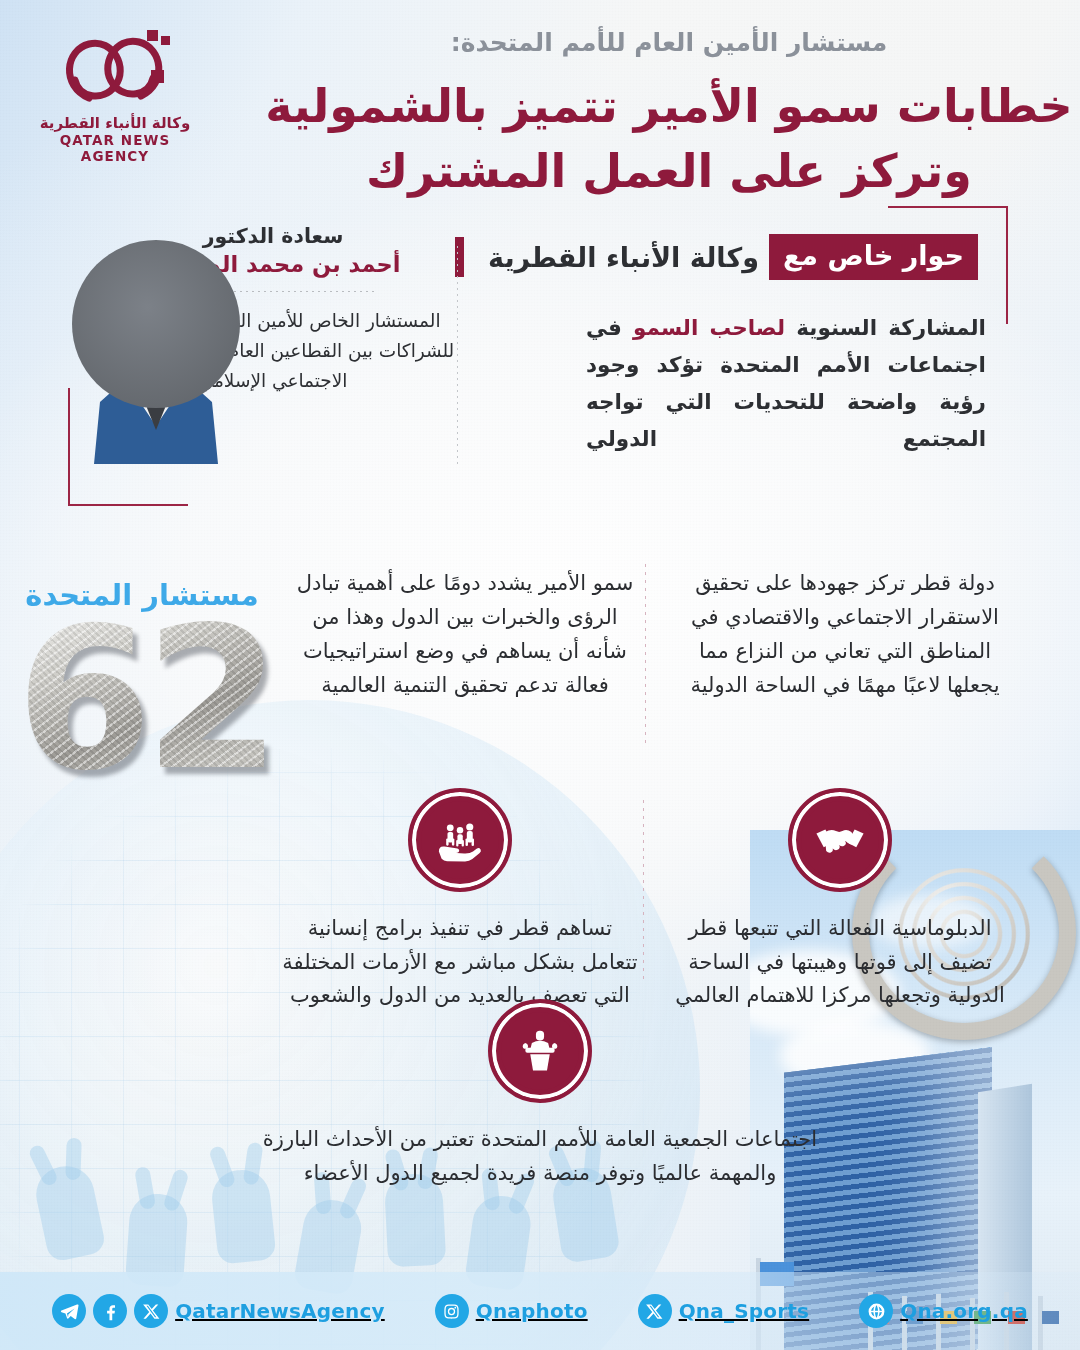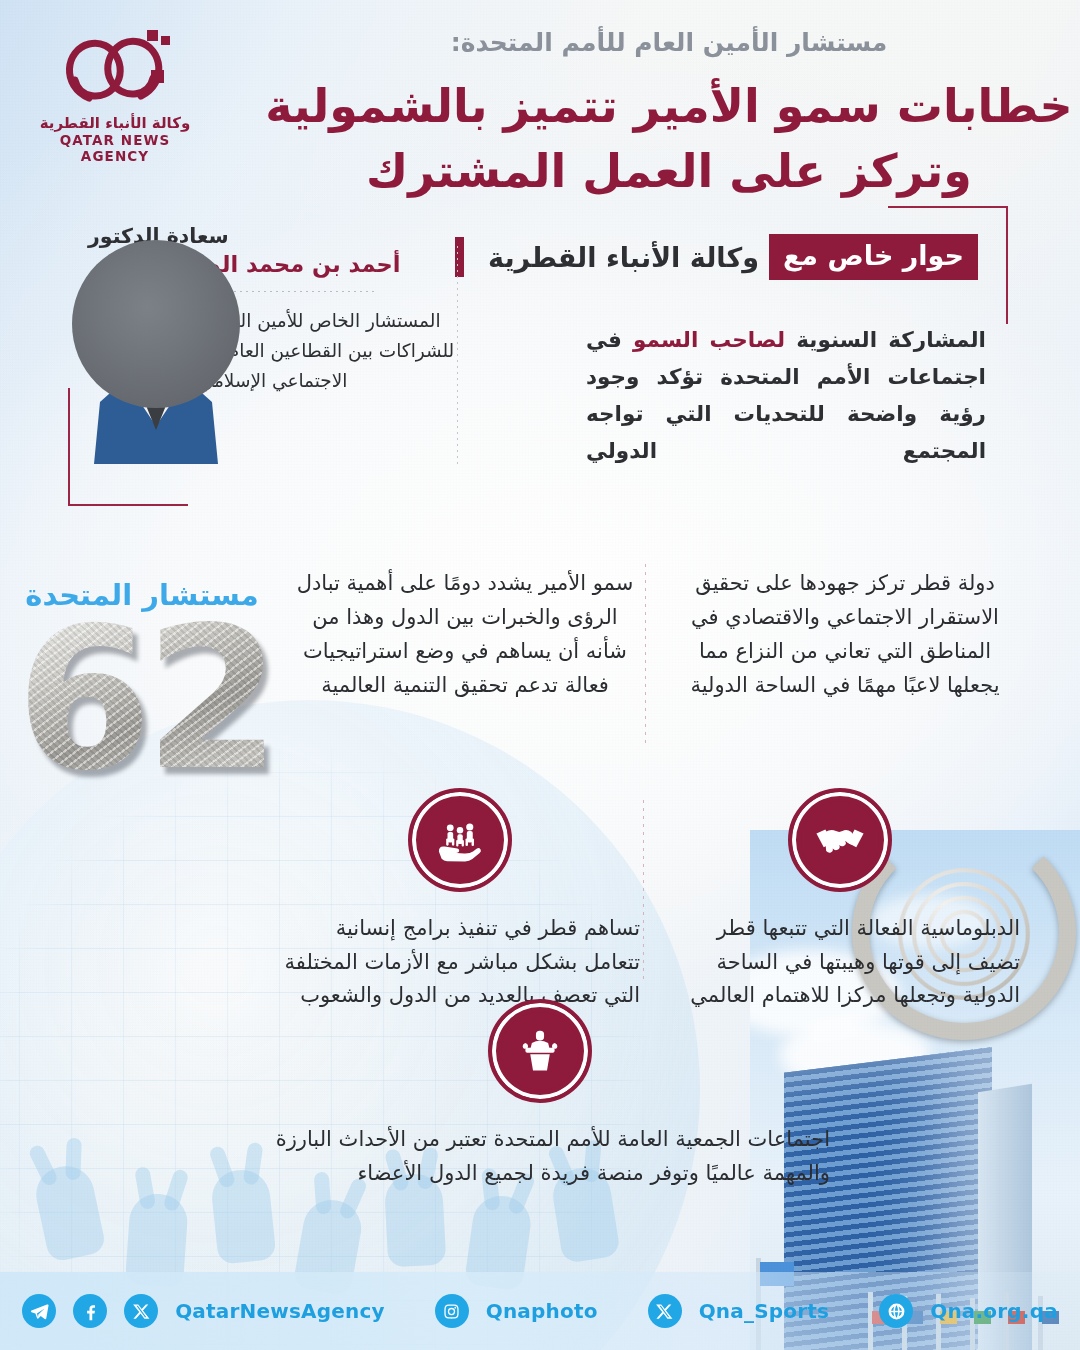--- a/index.html
+++ b/index.html
@@ -116,29 +116,29 @@
   .corner-tr{ position:absolute; top:0; right:0; width:120px; height:118px;
               border-top:2px solid #9c2545; border-right:2px solid #9c2545; }
   .corner-bl{ position:absolute; bottom:0; left:0; width:120px; height:118px;
               border-bottom:2px solid #9c2545; border-left:2px solid #9c2545; }
   .tag{ position:absolute; top:28px; right:30px; display:flex; align-items:center; gap:0; direction:rtl; }
   .tag-bar{ width:9px; height:40px; background:#8e1a3c; margin-right:14px; order:3; }
   .tag-plain{ font-size:27px; font-weight:bold; color:#2d2f33; padding:0 10px; order:2; }
   .tag-box{ font-size:27px; font-weight:bold; color:#ffffff; background:#8e1a3c;
             padding:6px 14px 9px; order:1; }
   .quote{
-    position:absolute; top:116px; right:22px; width:400px;
+    position:absolute; top:104px; right:22px; width:400px;
     text-align:justify; text-align-last:justify;
     font-size:21.5px; font-weight:bold; color:#2d2f33; line-height:1.72;
   }
   .quote b{ color:#8e1a3c; font-weight:bold; }
   .vsep{ position:absolute; top:40px; left:389px; width:1px; height:218px;
          background:repeating-linear-gradient(180deg,#c3c6ca 0 2px,transparent 2px 6px); }
   .person{ position:absolute; top:18px; left:20px; width:370px; }
-  .p-name-sm{ font-size:20.5px; font-weight:bold; color:#2d2f33; text-align:left; }
+  .p-name-sm{ font-size:20.5px; font-weight:bold; color:#2d2f33; text-align:center; }
   .p-name-lg{ font-size:22.5px; font-weight:bold; color:#8e1a3c; text-align:center; margin-top:3px; }
   .dotline{ margin:14px auto 14px; width:210px; height:1px;
             background:repeating-linear-gradient(90deg,#b9bcc0 0 2px,transparent 2px 6px); }
   .p-role{ font-size:18.5px; color:#2d2f33; text-align:center; line-height:1.62; }
   .portrait{ position:absolute; top:10px; left:-8px; width:192px; height:248px; }
   .portrait-disc{ position:absolute; left:12px; top:24px; width:168px; height:168px;
                   border-radius:50%; background:radial-gradient(circle at 45% 40%,#7c8188,#5d6166); }
   
   .mid{ position:absolute; top:556px; right:0; width:1080px; height:200px; }
   .col-txt{ font-size:21px; color:#2b2d31; line-height:1.62; text-align:center; }
@@ -151,39 +151,39 @@
     font-size:196px; font-weight:bold; line-height:.95; letter-spacing:-8px;
     direction:ltr; margin-top:-6px;
     background:
       repeating-linear-gradient(43deg, rgba(0,0,0,.09) 0 2px, transparent 2px 5px),
       repeating-linear-gradient(-37deg, rgba(255,255,255,.5) 0 2px, transparent 2px 7px),
       linear-gradient(160deg,#f2f2f0 0%,#cfcec9 30%,#9d9b96 60%,#c6c5c0 85%,#8f8d89 100%);
     -webkit-background-clip:text; background-clip:text; color:transparent;
     filter:drop-shadow(5px 7px 2px rgba(70,75,85,.45));
   }
   
-  .ibox{ position:absolute; text-align:right; }
+  .ibox{ position:absolute; text-align:center; }
   .icirc{
     width:104px; height:104px; border-radius:50%; margin:0 auto 20px;
     background:#8e1a3c; border:4px solid #8e1a3c; position:relative;
     box-shadow:inset 0 0 0 4px #ffffff, inset 0 0 0 9px #8e1a3c;
     display:flex; align-items:center; justify-content:center;
   }
   .icirc svg{ width:52px; height:52px; display:block; }
   .itxt{ font-size:21px; color:#2b2d31; line-height:1.6; }
   .icon-sep{ position:absolute; width:1px;
              background:repeating-linear-gradient(180deg,#d6b3bf 0 3px,transparent 3px 8px); }
   
   .social{
     position:absolute; left:0; bottom:0; width:1080px; height:78px;
     display:flex; align-items:center; justify-content:center; gap:16px;
     direction:ltr;
     background:linear-gradient(90deg, rgba(206,231,248,.92) 0%, rgba(214,235,249,.88) 45%, rgba(214,233,248,.55) 72%, rgba(214,233,248,.20) 100%);
   }
-  .sgroup{ display:flex; align-items:center; gap:17px; }
+  .sgroup{ display:flex; align-items:center; gap:7px;text-decoration:underline; }
   .sicon{
     width:34px; height:34px; border-radius:50%; background:#22a7e6;
     display:flex; align-items:center; justify-content:center; color:#fff;
     flex:0 0 34px;
   }
   .sicon svg{ width:19px; height:19px; fill:#fff; }
   .slabel{ font-size:20px; font-weight:bold; color:#1e9fe0; letter-spacing:.2px; }
   .sgap{ width:18px; }
 </style>
 </head>

